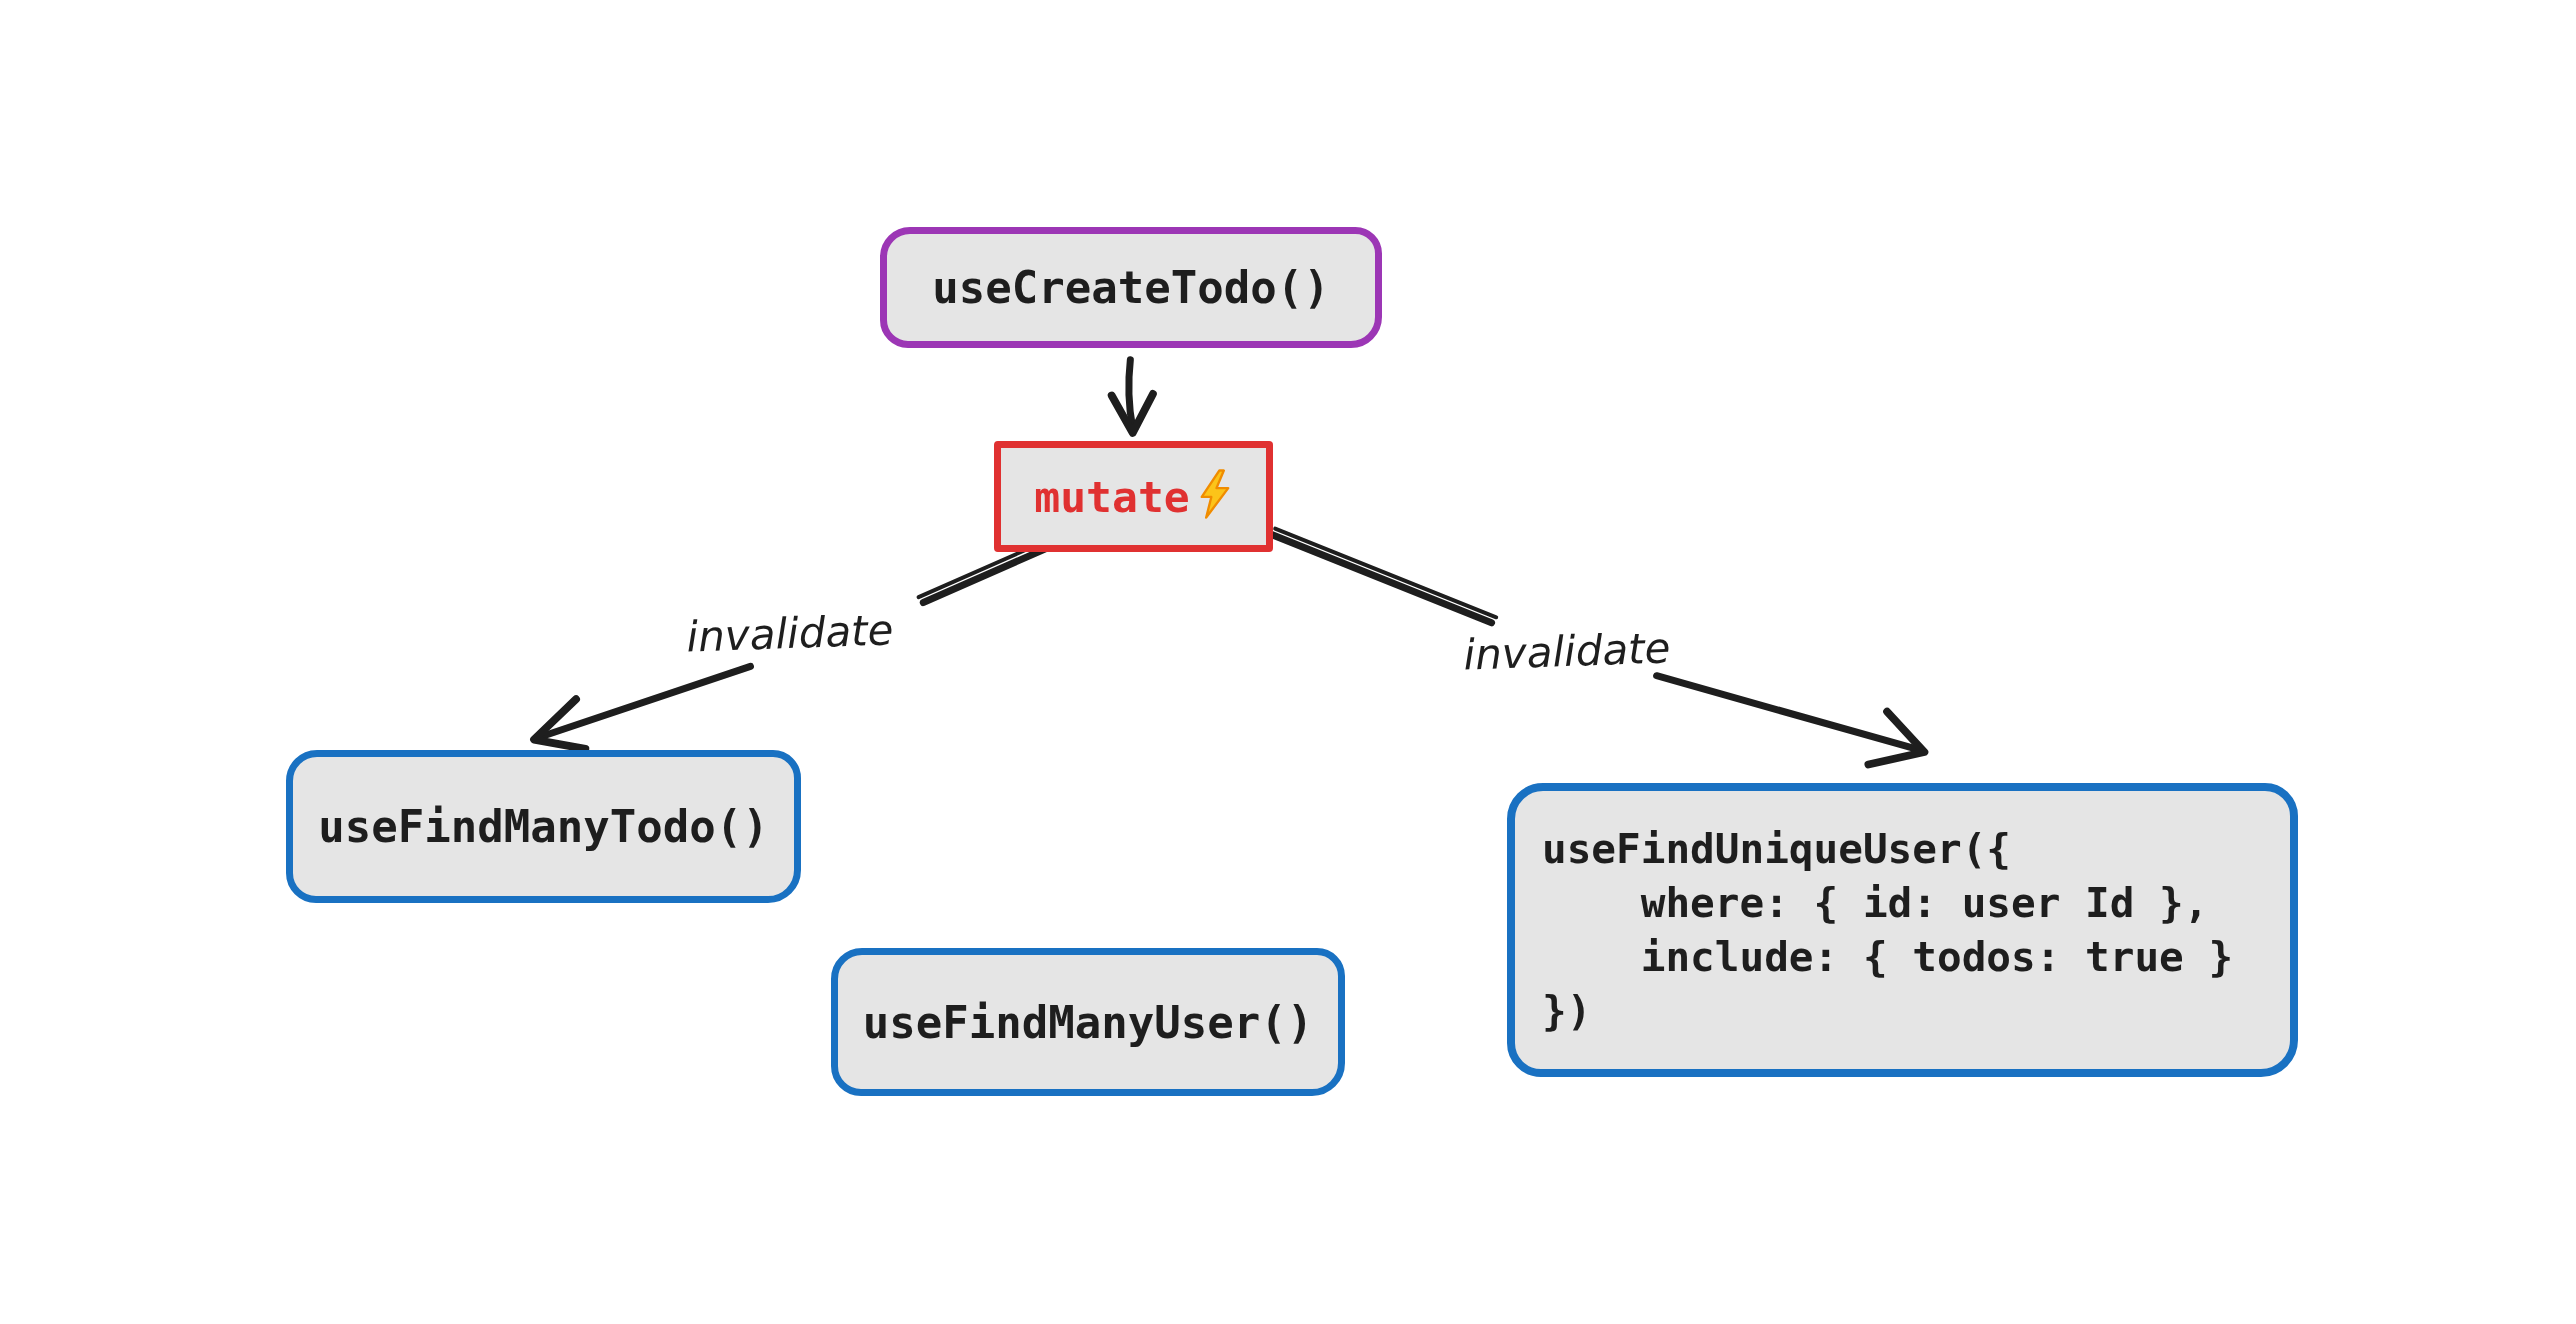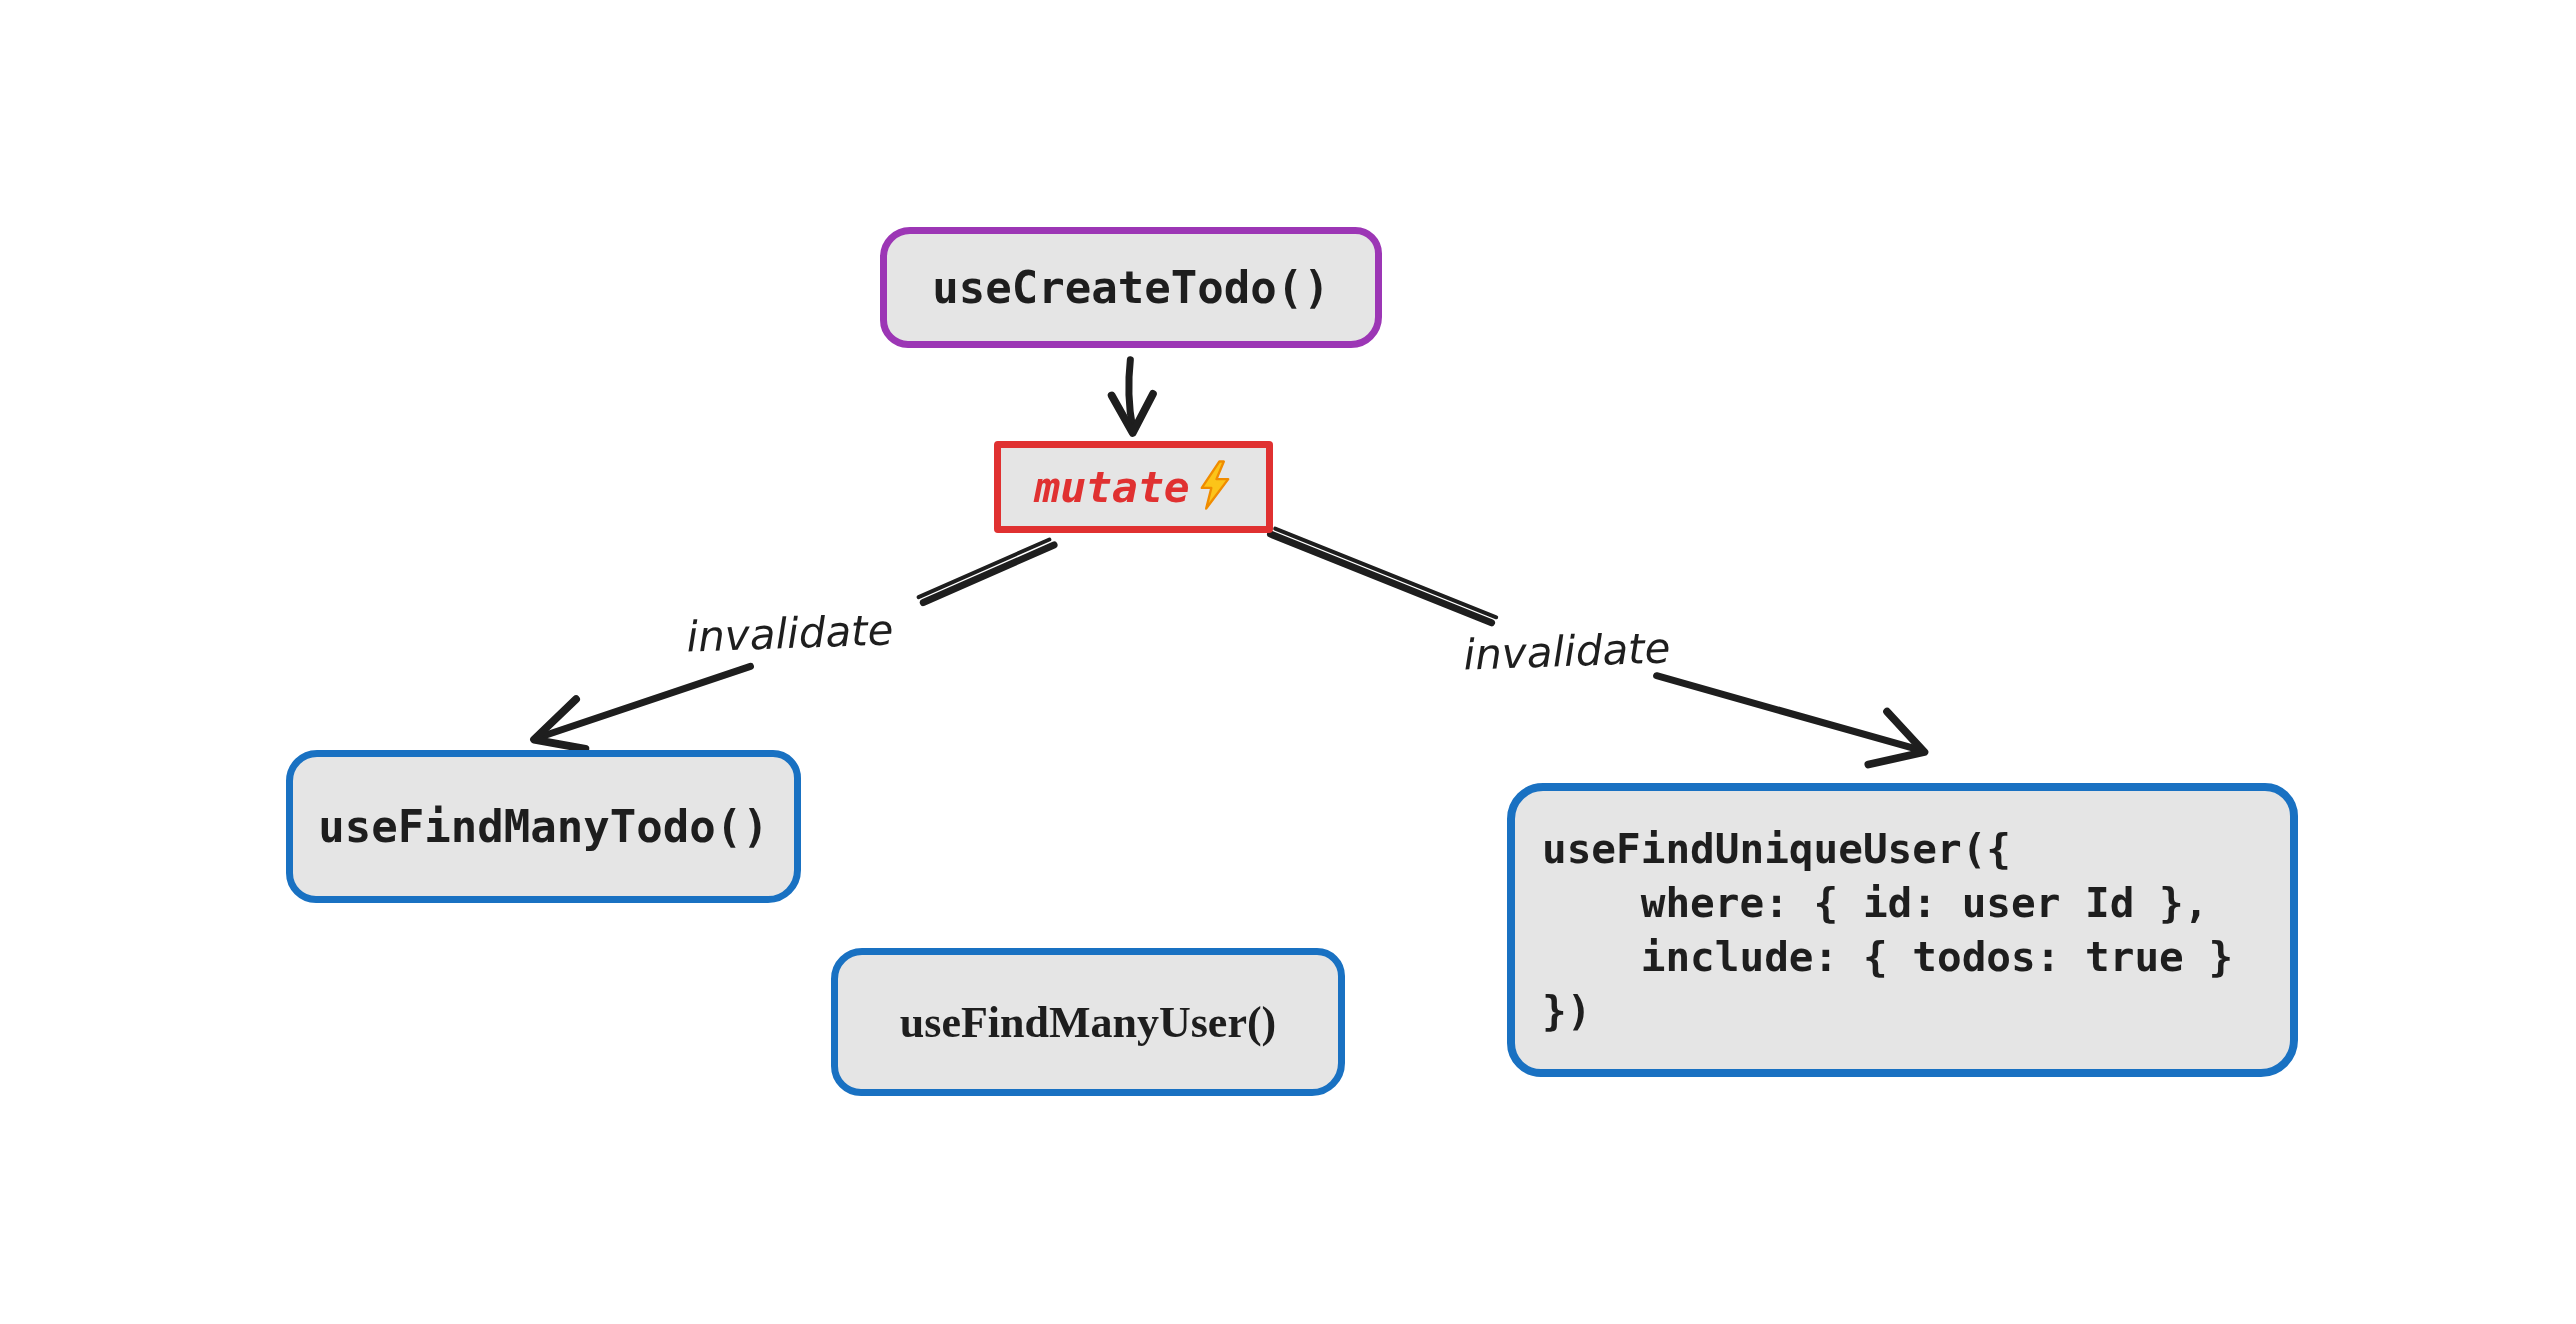--- a/index.html
+++ b/index.html
@@ -27,36 +27,35 @@
     color:var(--ink);
     white-space:pre;
   }
   .box-create{
     left:880px;top:227px;width:502px;height:121px;
     border:7.8px solid var(--purple);
     border-radius:30px 26.5px 31px 28px;
   }
   .box-create .label{font-size:44px;}
   .box-mutate{
-    left:994px;top:441px;width:279px;height:92px;
+    left:994px;top:441px;width:279px;height:111px;
     border:7px solid var(--red);
     border-radius:3.9px;
     gap:7px;
-    font-style:italic;
   }
   .box-mutate .label{font-size:43px;color:var(--red);}
   .bolt{width:36px;height:50px;margin-top:-4.7px;}
   .box-blue{
     border:7.8px solid var(--blue);
     border-radius:31px 28px 33px 30px;
   }
   .box-find-many-todo{left:286px;top:750px;width:515px;height:153px;}
   .box-find-many-todo .label{font-size:44px;text-align:center;}
   .box-find-many-user{left:831px;top:948px;width:514px;height:148px;}
-  .box-find-many-user .label{font-size:44px;font-family:Liberation Serif, serif;}
+  .box-find-many-user .label{font-size:44px;}
   .box-find-unique-user{
     left:1507px;top:783px;width:791px;height:294px;
     border-width:8.6px;
     border-radius:36px 33px 37px 34px;
     justify-content:flex-start;
     padding-left:27px;
   }
   .box-find-unique-user .label{
     font-size:41px;line-height:54px;text-align:left;
   }

